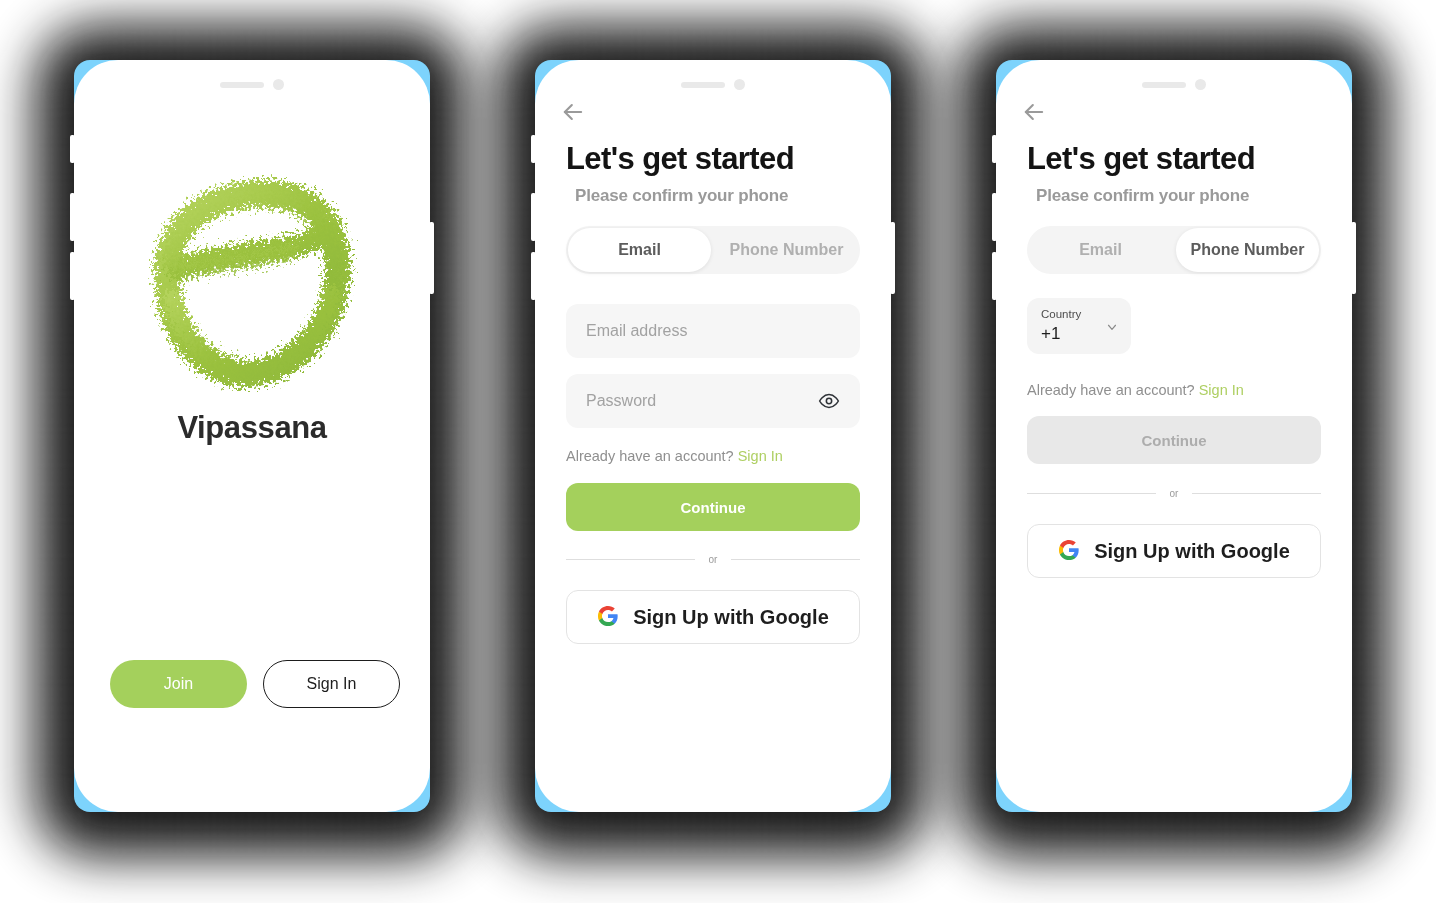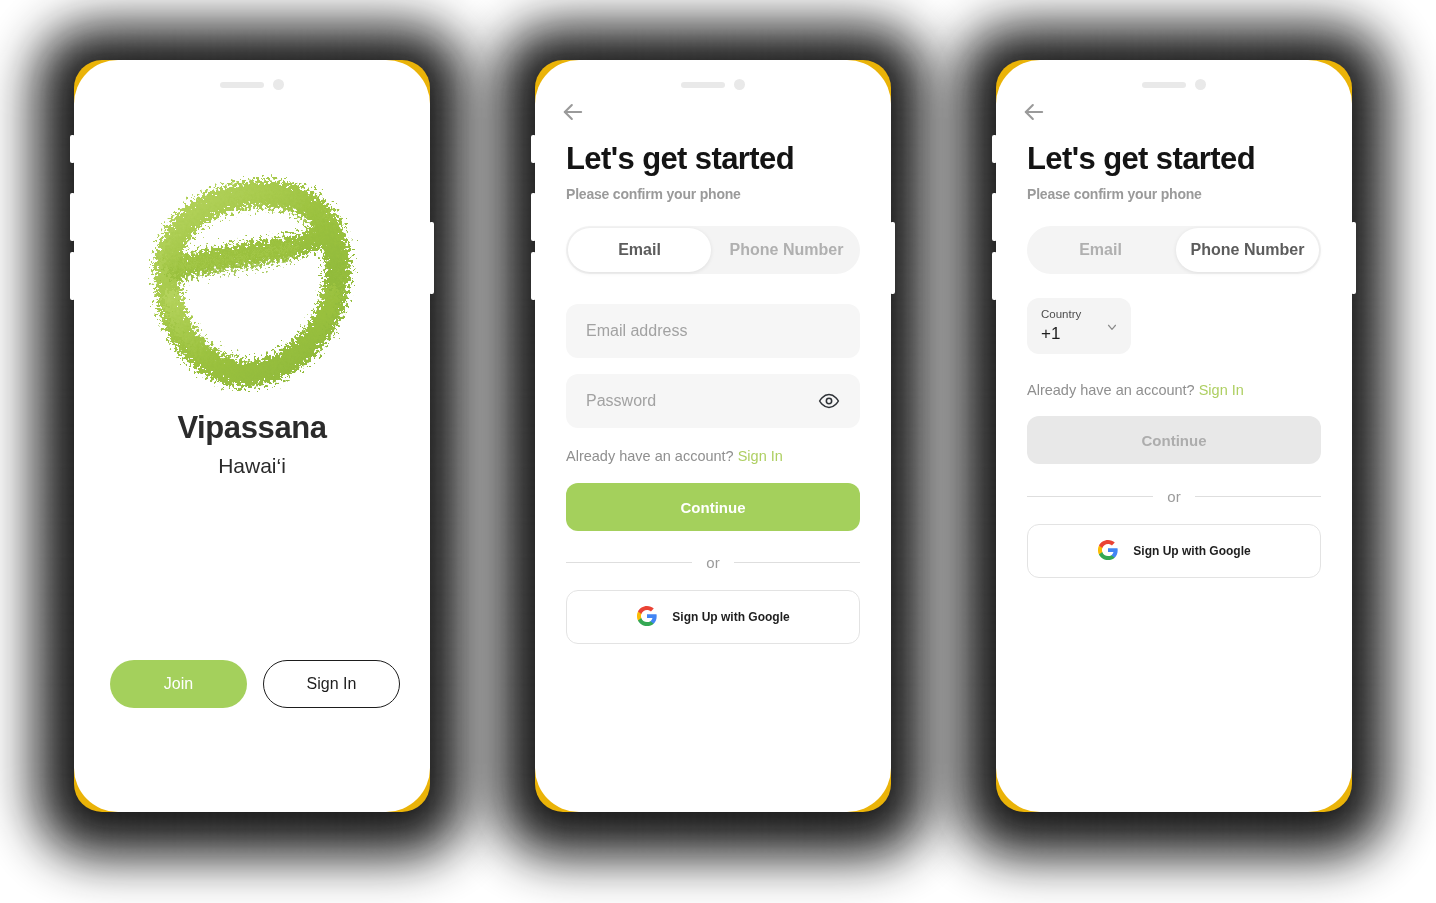--- a/index.html
+++ b/index.html
@@ -20,22 +20,22 @@
     left: 0; top: 0;
     width: 1436px;
     height: 903px;
   }
 
   
   .phone {
     position: absolute;
     width: 356px;
     height: 752px;
-    border-radius: 28px;
-    background: #eab308;
+    border-radius: 16px;
+    background: #7dd3fc;
     filter: drop-shadow(0 0 0 rgba(0,0,0,0));
   }
   .phone-shadow {
     position: absolute;
     border-radius: 60px;
     background: #0b0b0b;
     filter: blur(26px);
     opacity: 0.97;
   }
   .phone-noise {
@@ -178,22 +178,22 @@
     top: 81px;
     left: 31px;
     font-size: 31px;
     font-weight: 700;
     color: #141414;
     letter-spacing: -0.6px;
   }
   .head-sub {
     position: absolute;
     top: 126px;
-    left: 31px;
-    font-size: 14px;
+    left: 40px;
+    font-size: 17px;
     font-weight: 700;
     color: #9a9a9a;
     letter-spacing: -0.2px;
   }
 
   .segmented {
     position: absolute;
     top: 166px;
     left: 31px;
     right: 31px;
@@ -289,41 +289,41 @@
     display: flex;
     align-items: center;
     gap: 14px;
   }
   .or-row .line {
     flex: 1;
     height: 1px;
     background: #dedede;
   }
   .or-row .or {
-    font-size: 15px;
+    font-size: 10px;
     color: #9b9b9b;
   }
 
   .btn-google {
     position: absolute;
     left: 31px;
     right: 31px;
     height: 54px;
     border-radius: 12px;
     background: #ffffff;
     border: 1px solid #e3e3e3;
     display: flex;
     align-items: center;
     justify-content: center;
     gap: 14px;
     cursor: pointer;
     font-family: inherit;
   }
   .btn-google .label {
-    font-size: 12px;
+    font-size: 20px;
     font-weight: 700;
     color: #1e1e1e;
   }
 
   
   .pair {
     position: absolute;
     left: 31px;
     right: 31px;
     top: 238px;
@@ -407,21 +407,20 @@
             <path d="M30 104 C 36 48, 104 24, 152 36 C 196 48, 206 92, 198 132 C 190 176, 150 212, 112 214 C 74 216, 42 182, 34 146 C 30 128, 30 114, 30 104 Z" stroke-width="26"></path>
             <path d="M40 108 C 78 96, 124 92, 158 86 C 176 82, 188 74, 192 62" stroke-width="22"></path>
             <path d="M34 100 C 44 52, 102 30, 150 42 C 192 54, 202 94, 194 134" stroke-width="18" opacity="0.85"></path>
             <path d="M44 112 C 84 104, 126 100, 156 92" stroke-width="15" opacity="0.8"></path>
             <path d="M36 140 C 46 182, 80 210, 116 210 C 150 210, 184 176, 194 136" stroke-width="19" opacity="0.85"></path>
           </g>
         </svg>
       </div>
 
       <div class="brand-title">Vipassana</div>
-      <div class="brand-sub">Hawai‘i</div>
 
       <div class="cta-row">
         <button class="btn-join">Join</button>
         <button class="btn-signin">Sign In</button>
       </div>
 
     </div>
   </div>
 
   <div class="phone-shadow" style="left:497px; top:26px; width:430px; height:830px;"></div>

